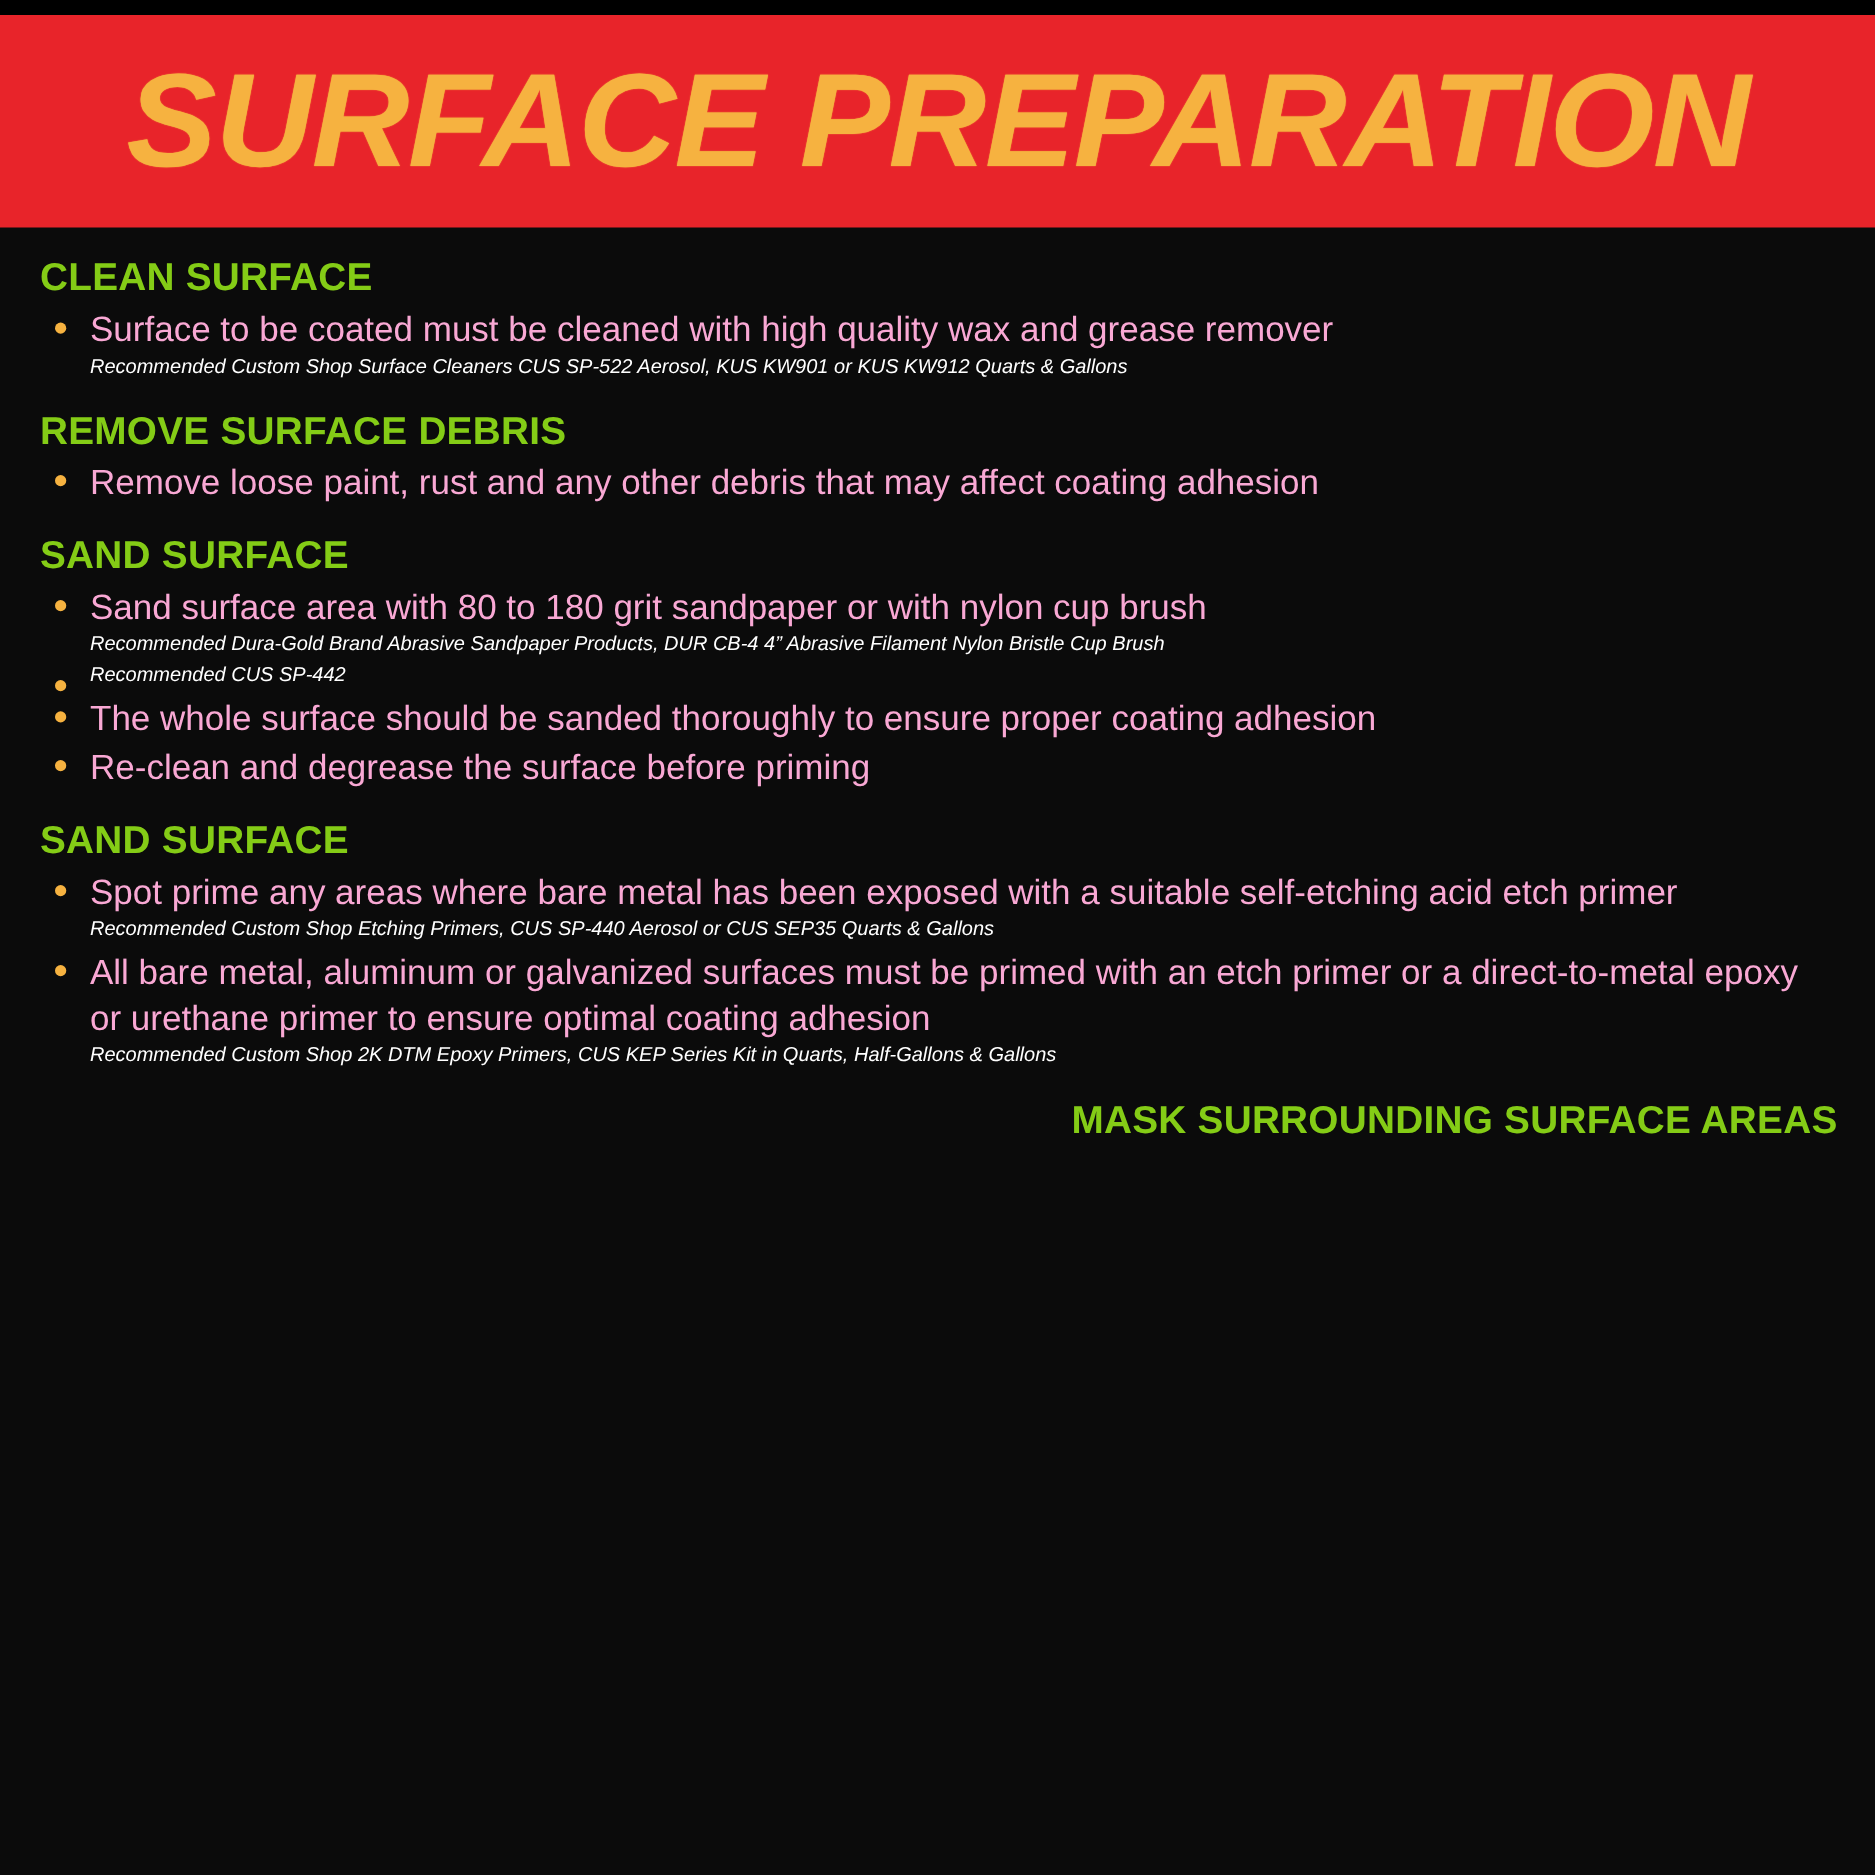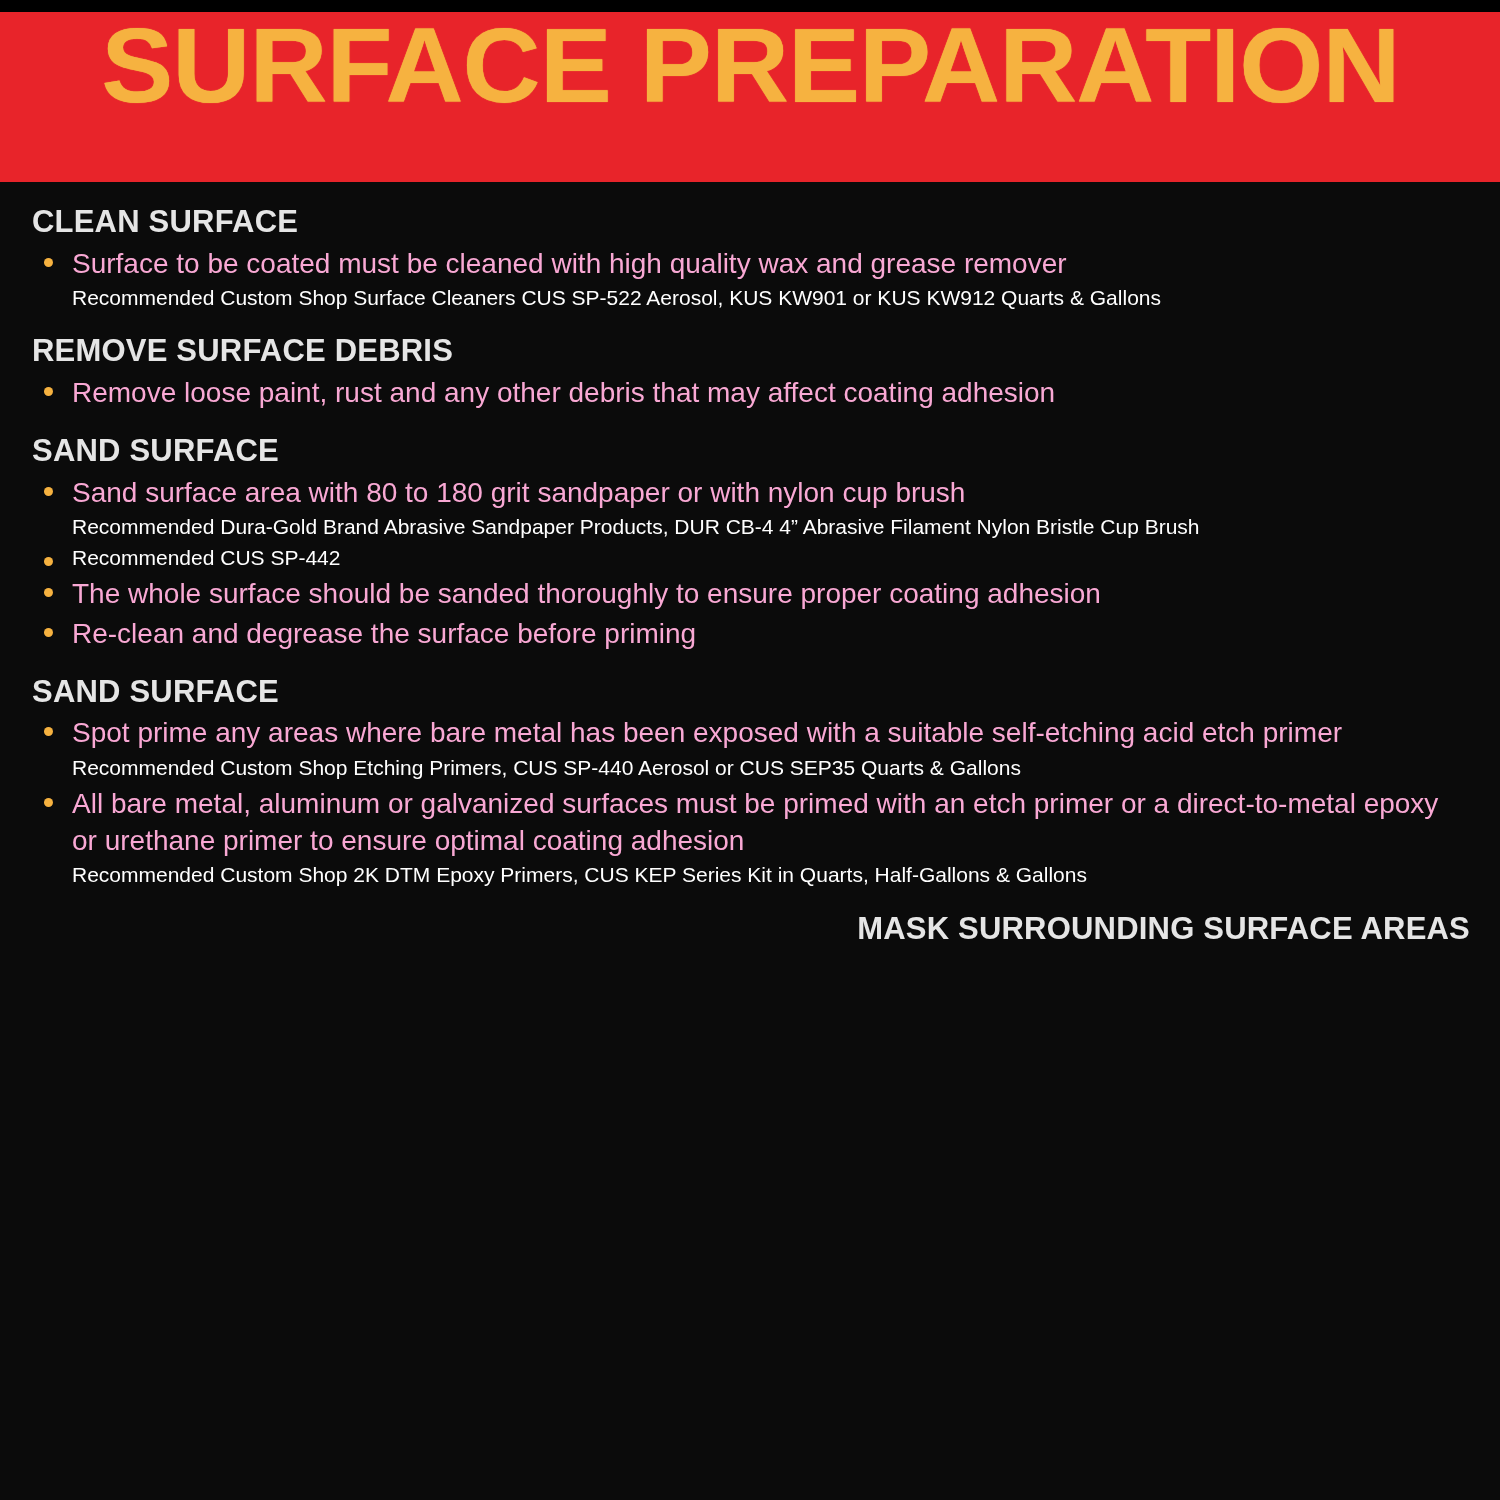--- a/index.html
+++ b/index.html
@@ -21,22 +21,24 @@
     box-sizing: border-box;
   }
   .top-strip {
     height: 12px;
     background: #000000;
   }
   .banner {
     background: #e8242a;
     height: 170px;
     display: flex;
+    align-items: center;
     justify-content: center;
     overflow: hidden;
+    font-style: italic;
   }
   .banner-title {
     color: #f6b240;
     font-family: "Liberation Sans Narrow", "Liberation Sans", sans-serif;
     font-weight: bold;
     font-size: 106px;
     letter-spacing: -1px;
     line-height: 1;
     transform: scaleX(1.02);
     white-space: nowrap;
@@ -47,21 +49,21 @@
     box-sizing: border-box;
   }
   .section {
     margin-bottom: 22px;
   }
   .section:last-child {
     margin-bottom: 0;
     text-align: right;
   }
   .section-title {
-    color: #e5e5e5;
+    color: #84cc16;
     font-weight: bold;
     font-size: 31px;
     letter-spacing: 0.2px;
     margin: 0 0 4px 0;
     line-height: 1.18;
   }
   ul.bullets {
     list-style: none;
     margin: 0;
     padding: 0;
@@ -81,21 +83,22 @@
     border-radius: 50%;
   }
   .bullet-text {
     color: #f9a8d4;
     font-size: 28px;
     line-height: 1.33;
     display: block;
   }
   .note-text {
     color: #ffffff;
-    font-size: 21px;
+    font-style: italic;
+    font-size: 16px;
     line-height: 1.3;
     display: block;
     margin-top: 2px;
     margin-bottom: 4px;
   }
 </style>
 </head>
 <body>
 
 <div class="page">

